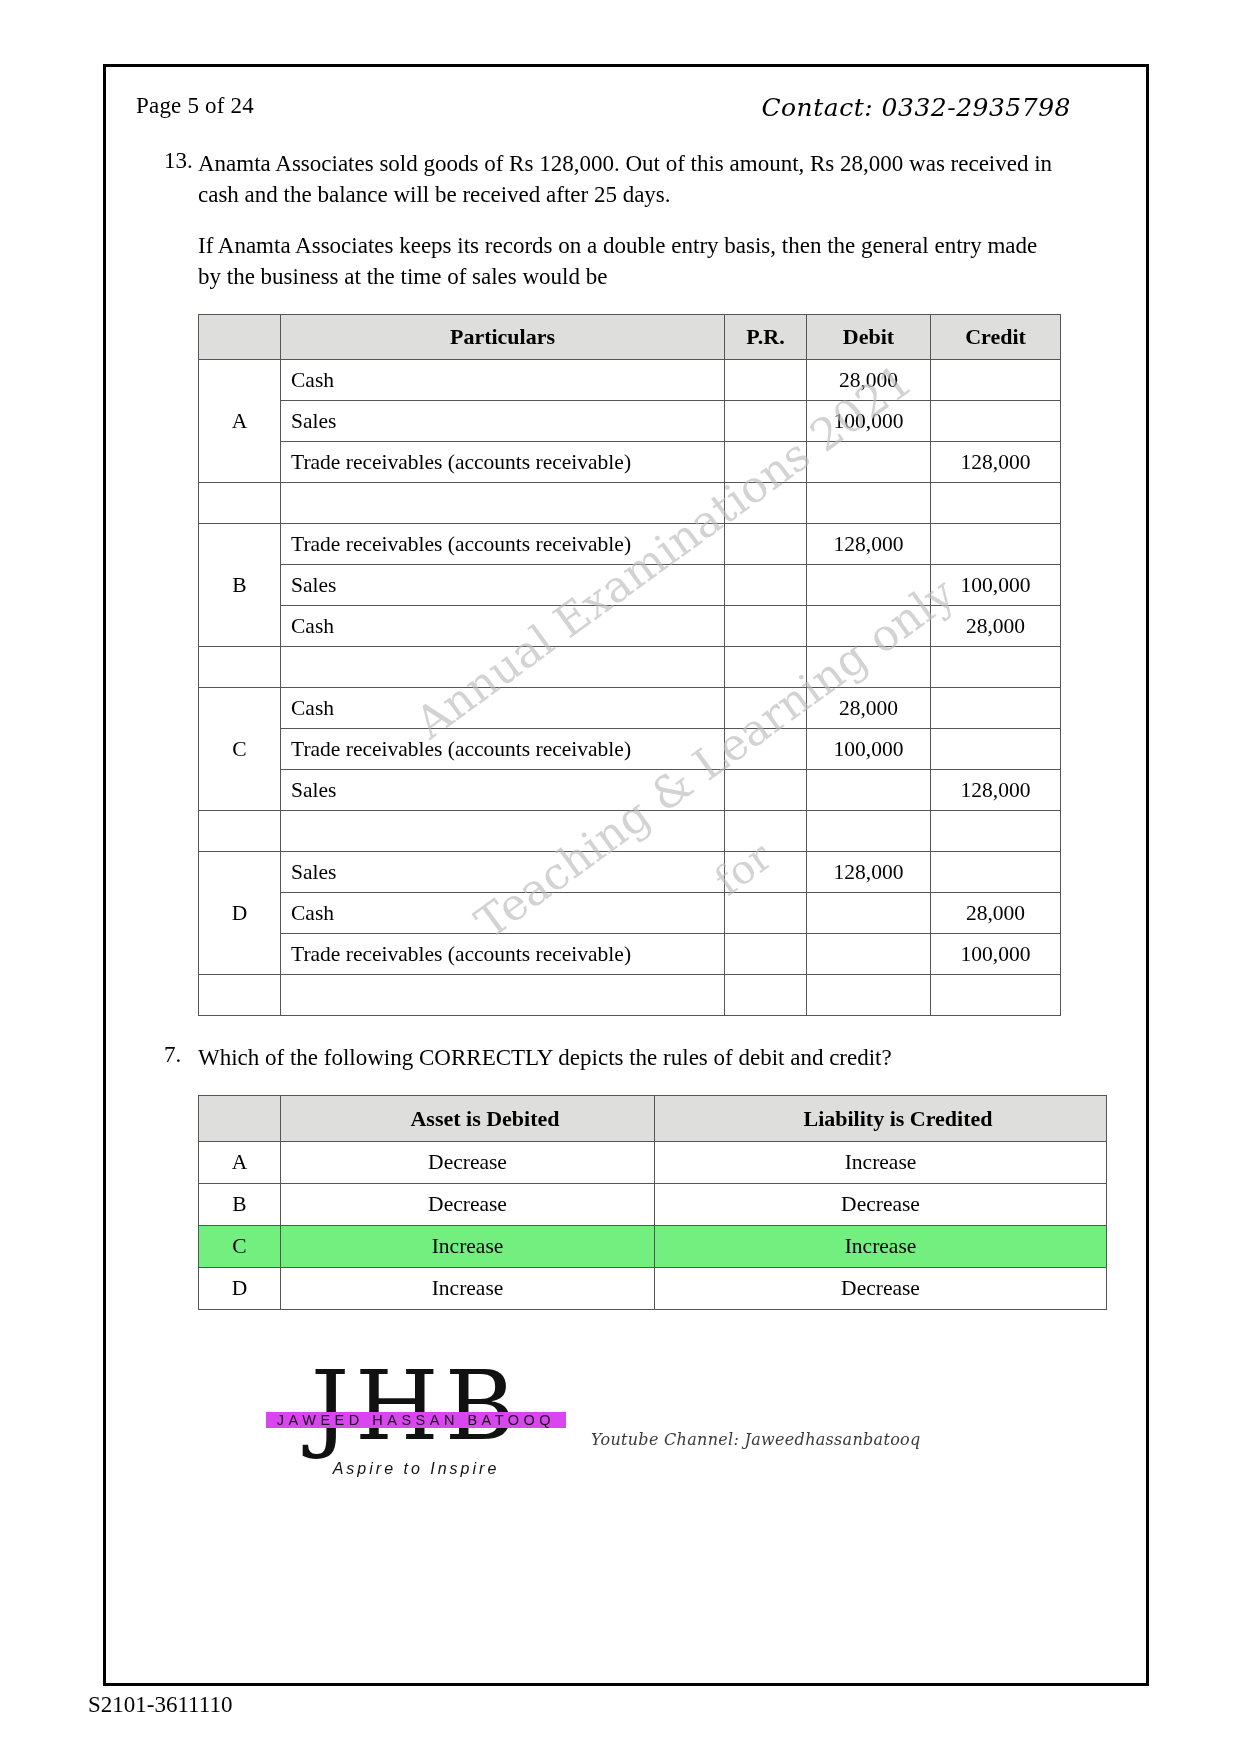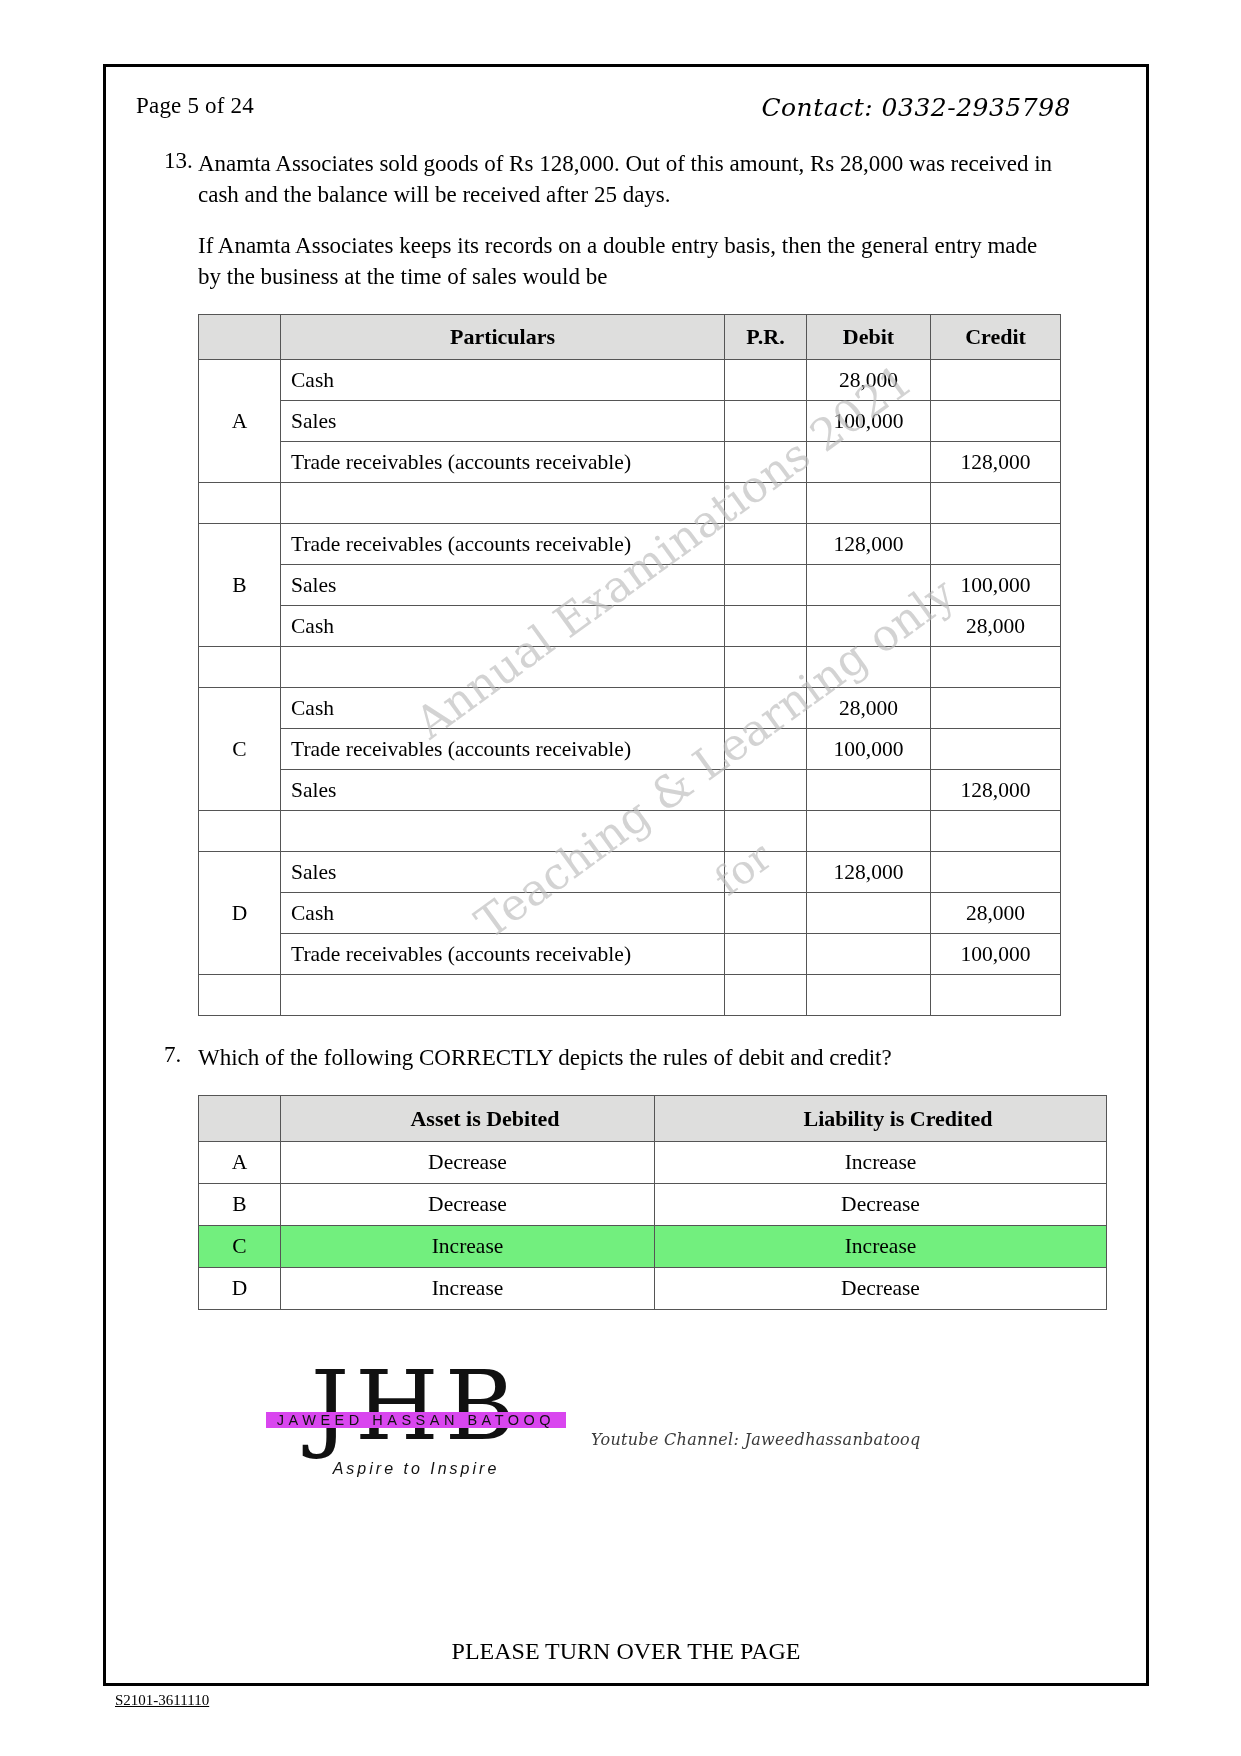--- a/index.html
+++ b/index.html
@@ -222,25 +222,24 @@
   .turnover {
     position: absolute;
     bottom: 18px;
     left: 0;
     width: 100%;
     text-align: center;
     font-size: 24px;
   }
   .footer-code {
     position: absolute;
-    left: 115px;
+    left: 88px;
     top: 1692px;
-    font-size: 15px;
+    font-size: 23px;
     font-family: "Liberation Serif", serif;
-    text-decoration: underline;
   }
 </style>
 </head>
 <body>
 
 <div class="page">
   <div class="page-inner">
 
     <div class="hdr">
       <div class="hdr-left">Page 5 of 24</div>
@@ -420,21 +419,20 @@
 
     <div class="logo-wrap">
       <div class="logo">
         <div class="logo-mark">JHB</div>
         <div class="logo-sub">JAWEED HASSAN BATOOQ</div>
         <div class="logo-tag">Aspire to Inspire</div>
       </div>
       <div class="youtube">Youtube Channel: Jaweedhassanbatooq</div>
     </div>
 
-    <div class="turnover">PLEASE TURN OVER THE PAGE</div>
 
     <div class="wm wm1">Annual Examinations 2021</div>
     <div class="wm wm2">Teaching &amp; Learning only</div>
     <div class="wm" style="left:600px; top:800px; font-size:40px; transform:rotate(-36deg); transform-origin:left top;">for</div>
 
   </div>
 </div>
 
 <div class="footer-code">S2101-3611110</div>
 

